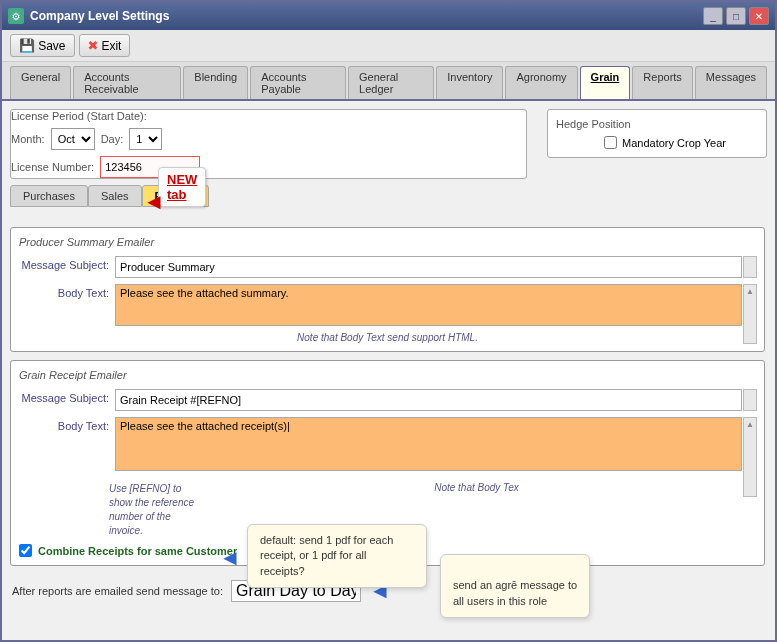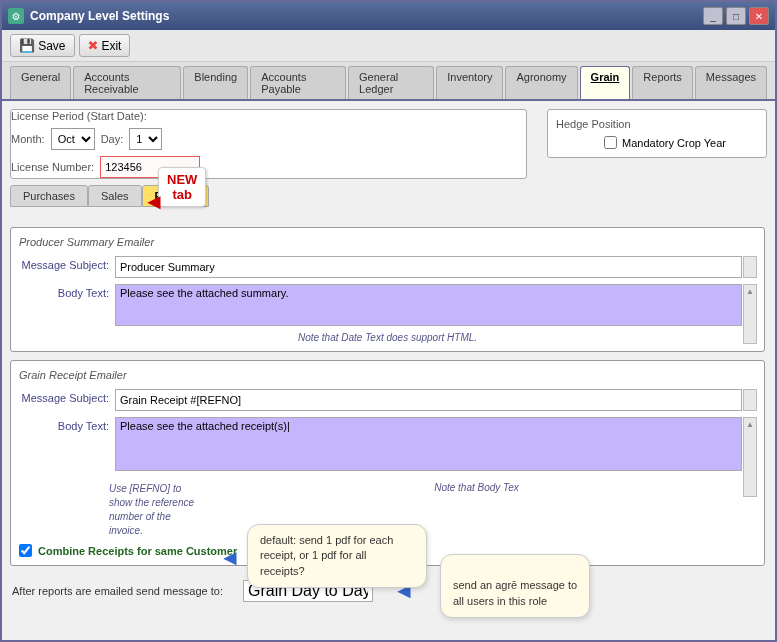--- a/index.html
+++ b/index.html
@@ -210,23 +210,23 @@
       position: absolute;
       left: 150px;
       top: -10px;
       background: white;
       border: 1px solid #ccc;
       border-radius: 4px;
       padding: 6px 10px;
       font-size: 13px;
       font-weight: bold;
       color: #cc0000;
-      text-align: center;
       z-index: 10;
       box-shadow: 1px 1px 3px rgba(0,0,0,0.2);
+      text-decoration: underline;
     }
 
     
     .reports-panel {
       flex: 1;
       overflow-y: auto;
       display: flex;
       flex-direction: column;
       gap: 8px;
       padding-right: 2px;
@@ -270,21 +270,21 @@
       height: 22px;
       width: 100%;
       background: white;
     }
     textarea.form-textarea {
       font-size: 11px;
       padding: 2px 4px;
       border: 1px solid #aaa;
       resize: none;
       width: 100%;
-      background: #c4b5fd;
+      background: #fdba74;
       font-family: inherit;
     }
     .note-text {
       font-size: 10px;
       color: #558;
       font-style: italic;
       text-align: center;
       margin-top: 4px;
     }
 
@@ -315,21 +315,21 @@
       height: 22px;
       width: 130px;
       background: white;
     }
 
     
     .callout-bubble {
       position: absolute;
       background: #fffbe6;
       border: 1px solid #ccc;
-      border-radius: 12px;
+      border-radius: 6px;
       padding: 8px 12px;
       font-size: 11px;
       color: #333;
       box-shadow: 1px 2px 5px rgba(0,0,0,0.15);
       max-width: 180px;
       line-height: 1.4;
       z-index: 20;
     }
 
     .relative-wrap {
@@ -443,21 +443,21 @@
         </div>
         <div class="form-row">
           <span class="form-label">Body Text:</span>
           <div class="form-input-wrap" style="position:relative;">
             <textarea class="form-textarea" rows="3" style="width: calc(100% - 14px);">Please see the attached summary.</textarea>
             <div style="position:absolute;right:-1px;top:0;width:14px;height:60px;background:#e8e8e8;border:1px solid #bbb;display:flex;flex-direction:column;justify-content:flex-start;align-items:center;padding-top:2px;">
               <div style="font-size:8px;color:#888;">▲</div>
             </div>
           </div>
         </div>
-        <div class="note-text">Note that Date Text does support HTML.</div>
+        <div class="note-text">Note that Body Text send support HTML.</div>
       </div>
 
       <div class="section-box" style="position:relative;">
         <div class="section-title">Grain Receipt Emailer</div>
         <div class="form-row">
           <span class="form-label">Message Subject:</span>
           <div class="form-input-wrap" style="position:relative;">
             <input class="form-text" type="text" value="Grain Receipt #[REFNO]" style="width: calc(100% - 14px);">
             <div style="position:absolute;right:-1px;top:0;width:14px;height:22px;background:#e8e8e8;border:1px solid #bbb;"></div>
           </div>
@@ -487,21 +487,21 @@
 
           <span style="position:absolute;left:200px;top:1px;color:#3366cc;font-size:22px;font-weight:bold;">◄</span>
 
           <div class="callout-bubble" style="position:absolute;left:228px;top:-20px;">
             <span>default: send 1 pdf for each receipt,
 or 1 pdf for all receipts?</span>
           </div>
         </div>
       </div>
 
-      <div style="display:flex;align-items:center;gap:20px;padding:4px 2px;position:relative;">
+      <div style="display:flex;align-items:center;gap:8px;padding:4px 2px;position:relative;">
         <span class="bottom-label">After reports are emailed send message to:</span>
         <input class="bottom-input" type="text" value="Grain Day to Day" style="">
 
         <span style="color:#3366cc;font-size:22px;font-weight:bold;">◄</span>
 
         <div class="callout-bubble" style="position:absolute;left:430px;top:-20px;white-space:pre-line;">
           <span>send an agrē message to
 all users in this role</span>
         </div>
       </div>

